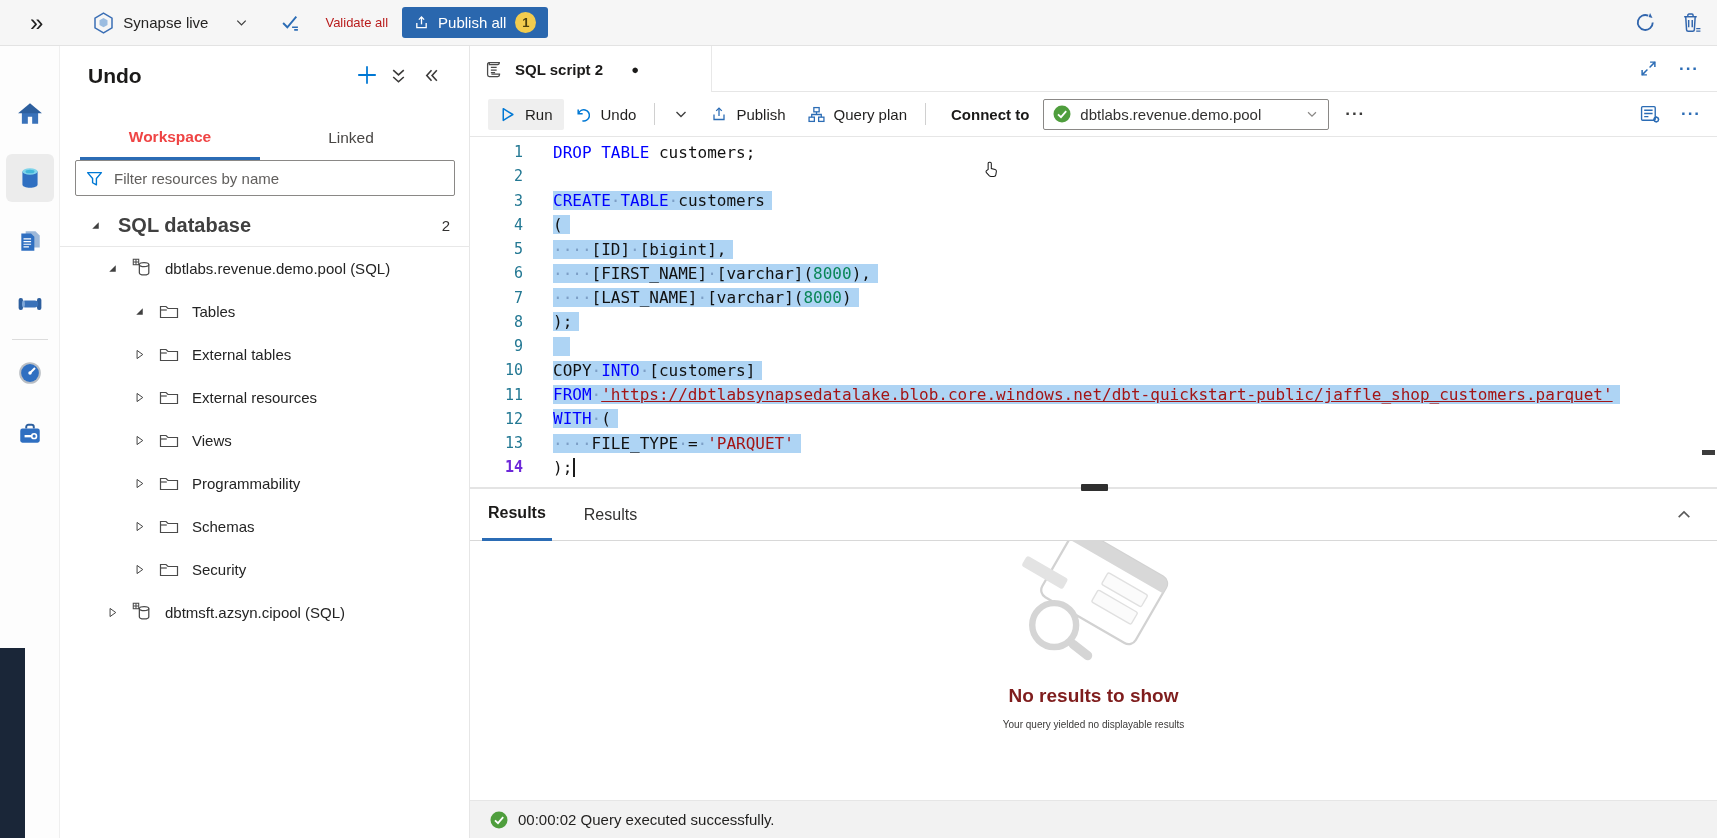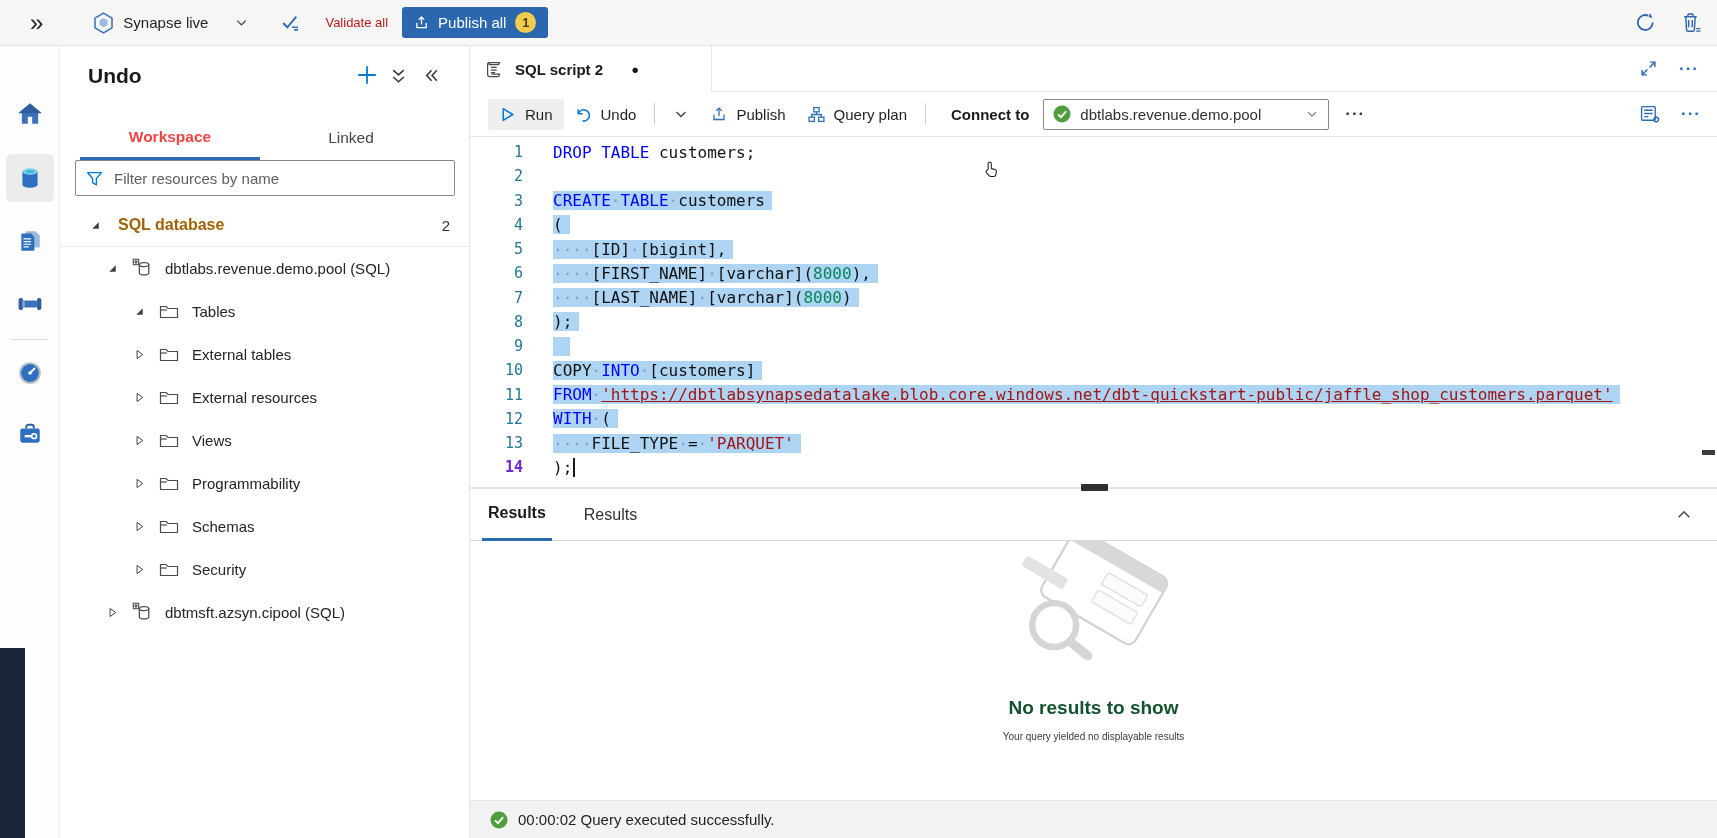--- a/index.html
+++ b/index.html
@@ -48,21 +48,21 @@
   .dp-filter input{border:none;outline:none;flex:1;font-size:15px;color:#323130;
           font-family:"Liberation Sans",sans-serif;background:transparent;}
   .dp-filter input::placeholder{color:#605e5c;}
   .tree{position:absolute;left:0;top:158px;width:410px;}
   .trow{height:43px;display:flex;align-items:center;box-sizing:border-box;cursor:pointer;}
   .trow:first-child{border-bottom:1px solid #e8e8e8;}
   .trow .arrow{width:15px;flex:none;display:flex;justify-content:center;}
   .trow .ticon{width:22px;flex:none;margin-left:12px;}
   .trow .tlabel{margin-left:11px;font-size:15px;color:#242424;white-space:nowrap;}
   .trow.l0{padding-left:28px;}
-  .trow.l0 .tlabel{margin-left:15px;font-size:16px;font-weight:bold;color:#a16207;}
+  .trow.l0 .tlabel{margin-left:15px;font-size:20px;font-weight:bold;color:#404040;}
   .trow.l1{padding-left:45px;}
   .trow.l2{padding-left:72px;}
   .tcount{margin-left:auto;margin-right:20px;font-size:15px;color:#323130;}
 
   
   .editor{position:absolute;left:470px;top:46px;width:1247px;height:792px;background:#fff;}
   .tabbar{position:absolute;left:0;top:0;width:1247px;height:46px;display:flex;}
   .etab{width:242px;flex:none;background:#fff;border-right:1px solid #e8e8e8;display:flex;
         align-items:center;padding:0 14px;box-sizing:border-box;}
   .etab-label{margin-left:12px;font-size:15px;font-weight:bold;color:#1b1a19;white-space:nowrap;}
@@ -108,21 +108,21 @@
 
   
   .rtabs{position:absolute;left:0;top:443px;width:1247px;height:52px;border-bottom:1px solid #d8d8d8;
         display:flex;align-items:center;box-sizing:border-box;padding-left:12px;gap:26px;}
   .rtab{height:52px;display:flex;align-items:center;padding:0 6px;font-size:16px;color:#323130;
         box-sizing:border-box;cursor:pointer;}
   .rtab.active{font-weight:bold;border-bottom:3px solid #2b6cb5;color:#1b1a19;}
   .rtab-collapse{margin-left:auto;padding-right:24px;cursor:pointer;}
   .rbody{position:absolute;left:0;top:495px;width:1247px;height:259px;display:flex;flex-direction:column;
         align-items:center;}
-  .empty-title{margin-top:28px;font-size:19px;font-weight:bold;color:#14532d;}
+  .empty-title{margin-top:16px;font-size:19px;font-weight:bold;color:#7f1d1d;}
   .empty-sub{margin-top:12px;font-size:10px;color:#3b3a39;}
   .statusbar{position:absolute;left:0;top:754px;width:1247px;height:38px;background:#f2f2f2;
         border-top:1px solid #e6e6e6;display:flex;align-items:center;padding-left:20px;gap:10px;box-sizing:border-box;}
   .status-text{font-size:15px;color:#201f1e;}
   .cursor-hand{position:absolute;left:513px;top:114px;z-index:9;pointer-events:none;}
 </style>
 </head>
 <body>
 
 <div class="app">

